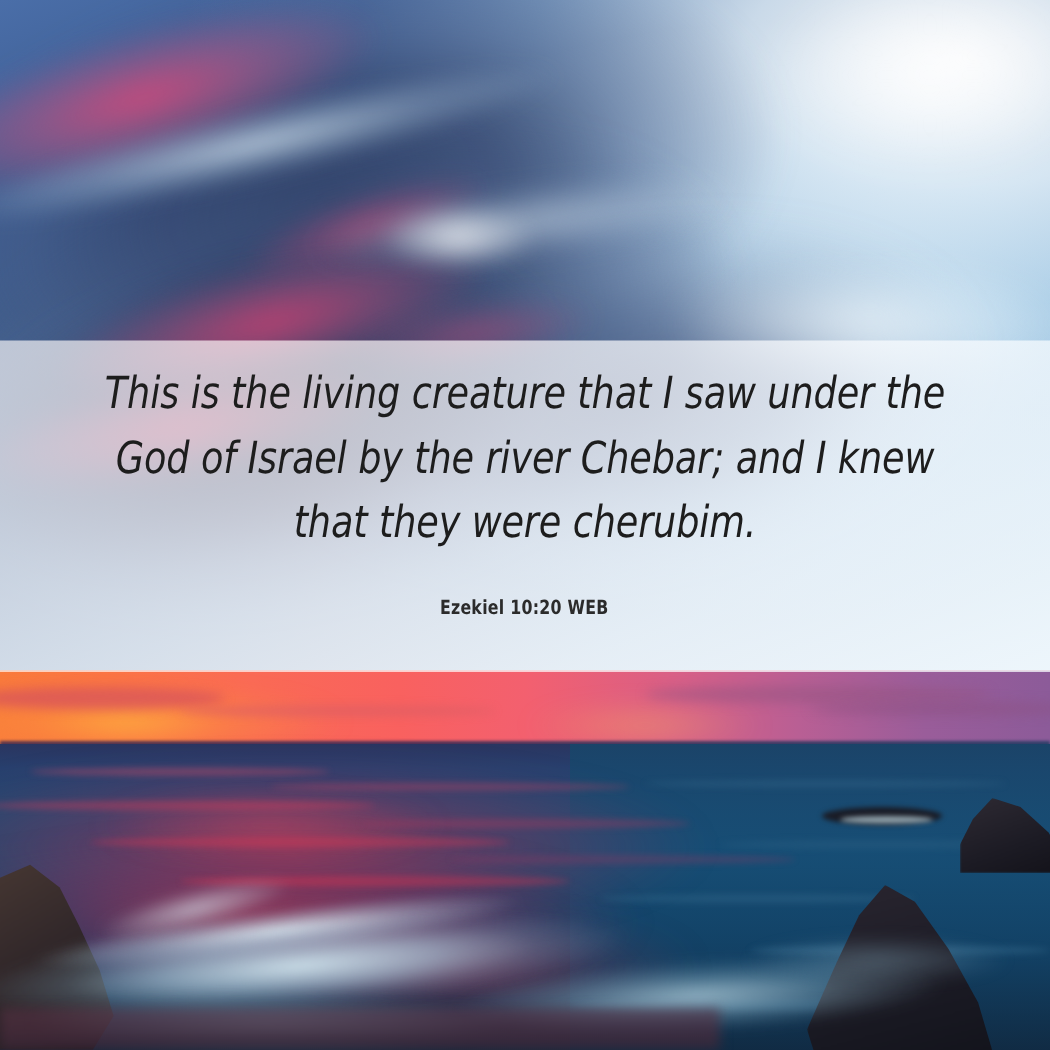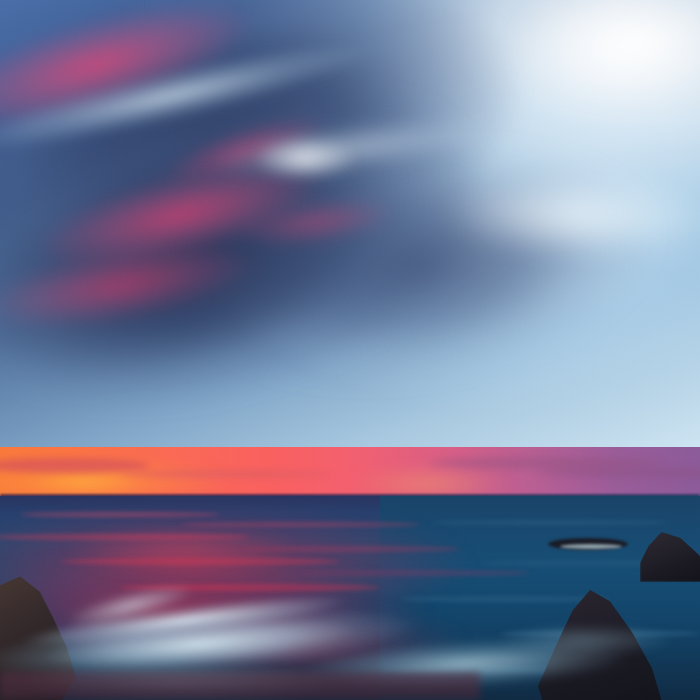--- a/index.html
+++ b/index.html
@@ -394,14 +394,18 @@
   <div class="rock-left"></div>
 
   <div class="foam-spray"></div>
   <div class="foam-crest"></div>
   <div class="foam-main"></div>
   <div class="foam-right"></div>
   <div class="foam-right-rocks"></div>
   <div class="foam-lower"></div>
   <div class="wet-sand"></div>
 
+  <div class="verse-overlay">
+    <p class="verse-text">This is the living creature that I saw under the God of Israel by the river Chebar; and I knew that they were cherubim.</p>
+    <p class="verse-ref">Ezekiel 10:20 WEB</p>
+  </div>
 
 </div>
 
 </body></html>

